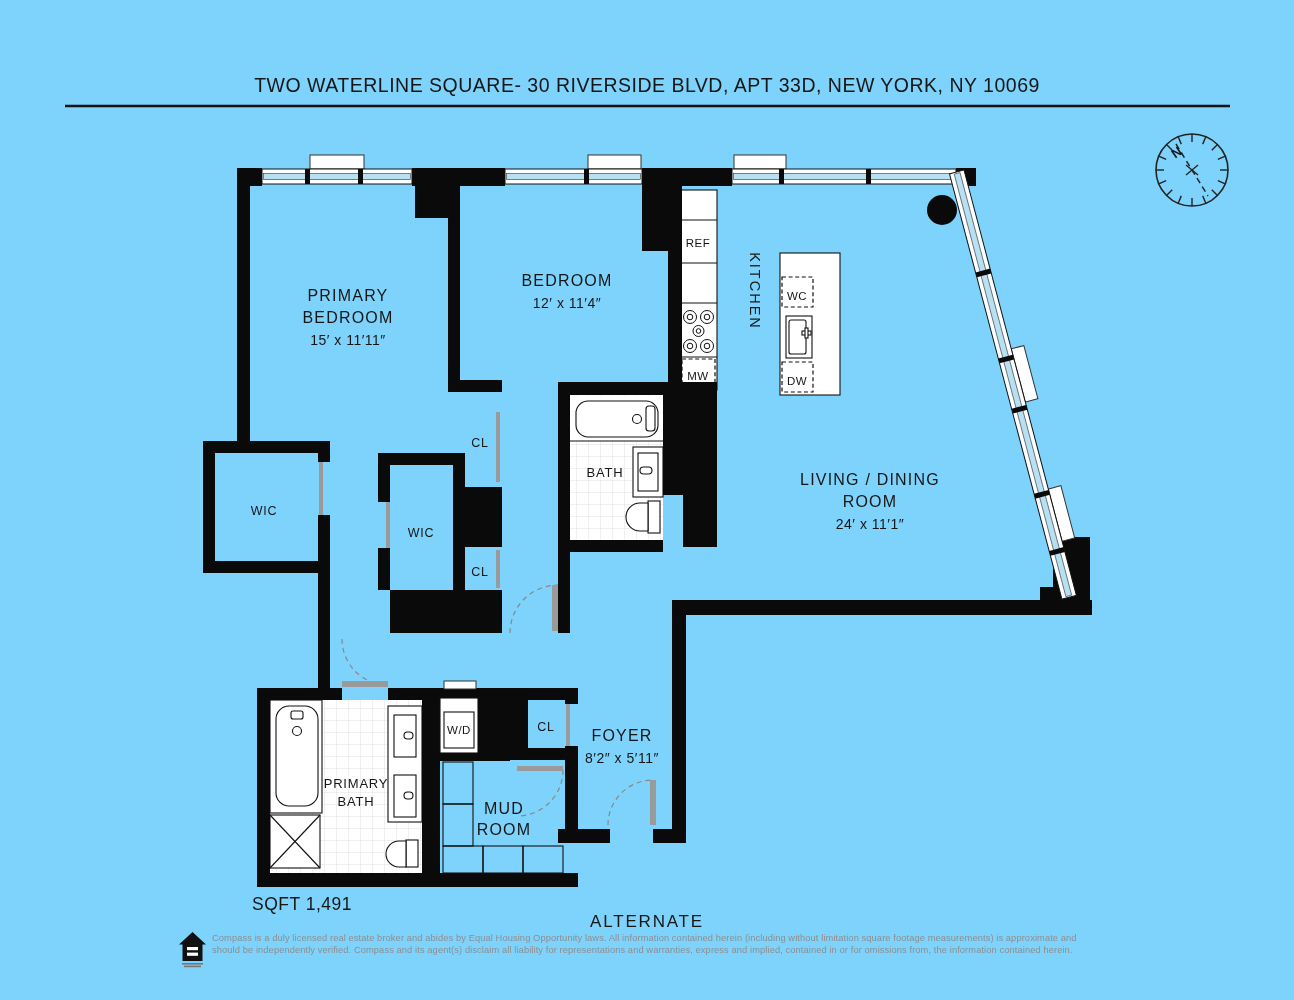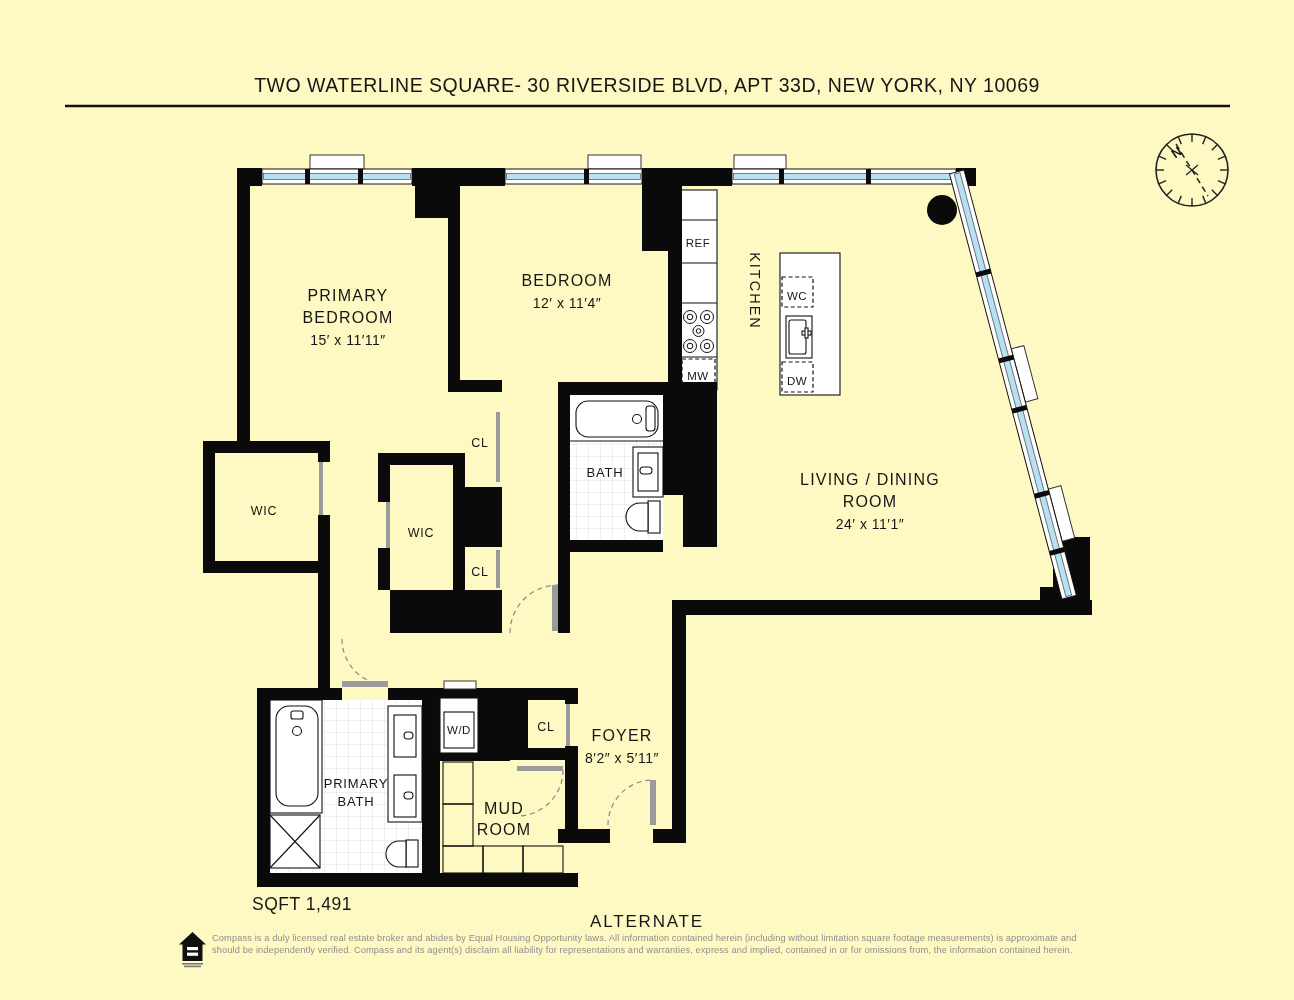--- a/index.html
+++ b/index.html
@@ -1,16 +1,16 @@
 <!DOCTYPE html>
 <html><head>
 <meta charset="utf-8">
 <style>
   html,body{margin:0;padding:0;background:#fff;}
-  #page{position:relative;width:1294px;height:1000px;background:#fef9c3;overflow:hidden;
+  #page{position:relative;width:1294px;height:1000px;background:#7dd3fc;overflow:hidden;
         font-family:"Liberation Sans", sans-serif;}
   svg{display:block;}
   text{fill:#161616;font-family:"Liberation Sans", sans-serif;}
   .title{font-size:19.5px;letter-spacing:.5px;font-weight:500;}
   .room{font-size:16px;letter-spacing:1.2px;}
   .room-sm{font-size:13px;letter-spacing:.8px;}
   .dims{font-size:14px;letter-spacing:.5px;}
   .tag{font-size:12.5px;letter-spacing:.8px;}
   .appl{font-size:11.5px;letter-spacing:.5px;}
   .kitchen{font-size:14.5px;letter-spacing:2px;}

